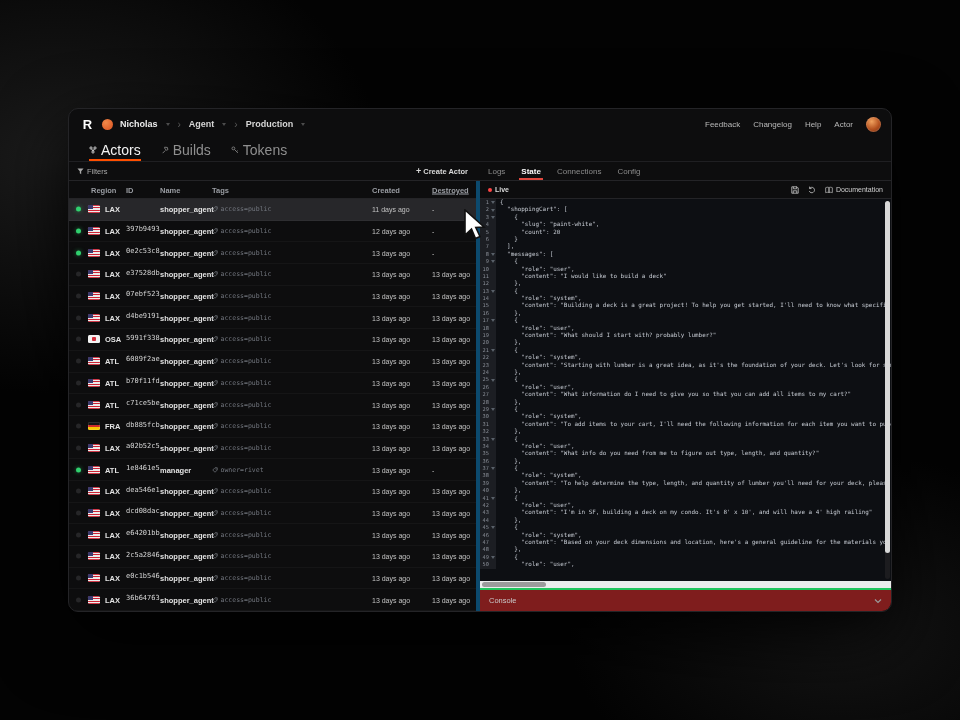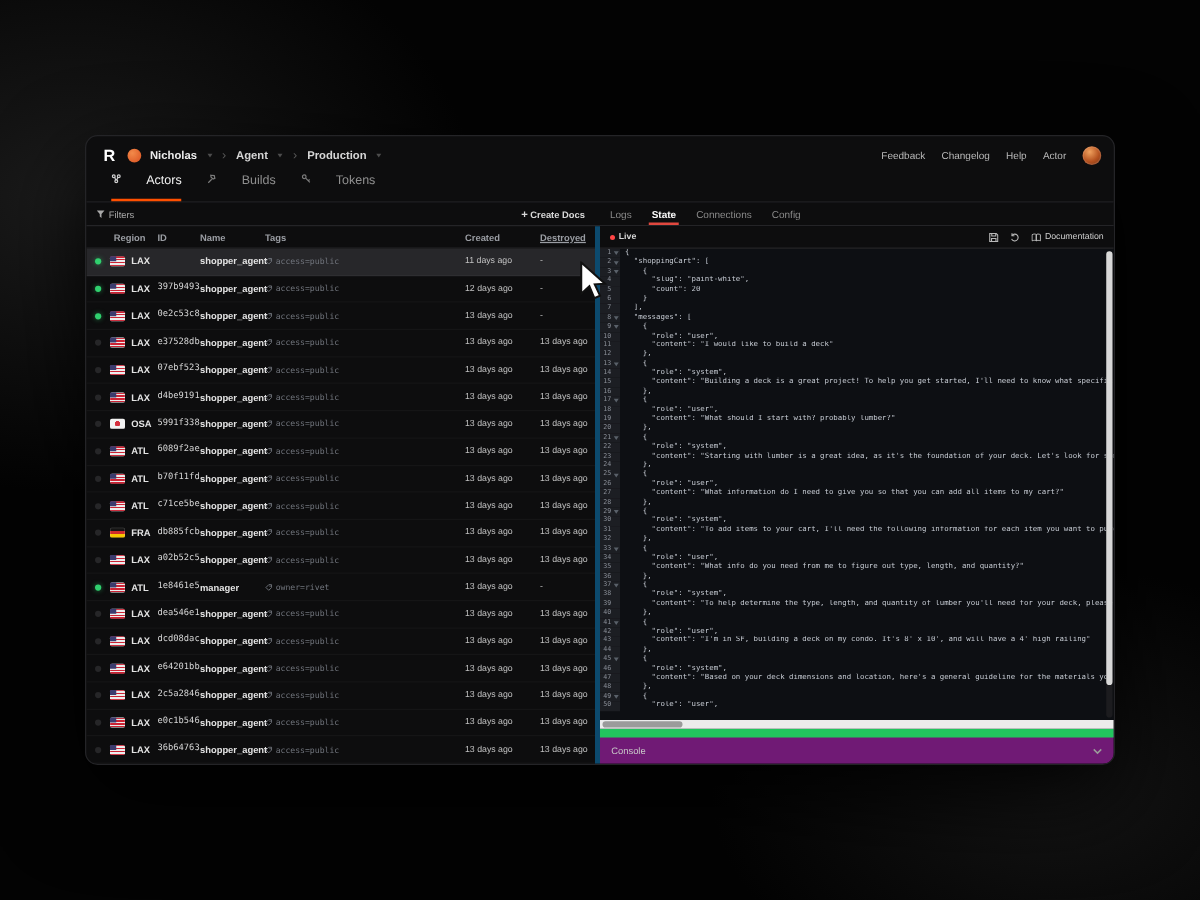--- a/index.html
+++ b/index.html
@@ -27,21 +27,21 @@
     border-top:3.5px solid #4c4c4c;margin-left:1px;}
   .hdr-right{margin-left:auto;display:flex;align-items:center;gap:13px;}
   .nav-link{font-size:8px;color:#b9b9b9;}
   .user-avatar{width:15px;height:15px;border-radius:50%;
     background:radial-gradient(circle at 38% 30%, #f0a15e 0%, #b4511f 55%, #6e2f13 100%);
     box-shadow:inset 0 0 0 1px rgba(255,255,255,.12);}
 
   
   .ptabs{height:22px;display:flex;align-items:stretch;padding-left:20px;gap:20px;
     border-bottom:1px solid #1f1f22;flex:0 0 auto;}
-  .ptab{display:flex;align-items:flex-start;gap:20px;font-size:10px;color:#8f8f8f;position:relative;}
+  .ptab{display:flex;align-items:center;gap:4px;font-size:14px;color:#8f8f8f;position:relative;}
   .ptab svg{opacity:.85}
   .ptab.active{color:#f2f2f2;}
   .ptab.active::after{content:"";position:absolute;left:0;right:0;bottom:0;height:2px;background:var(--accent);}
 
   
   .tbar{height:18px;display:flex;align-items:stretch;border-bottom:1px solid #242427;flex:0 0 auto;}
   .tbar-left{width:407px;display:flex;align-items:center;justify-content:space-between;
     padding:0 8px;box-sizing:border-box;flex:0 0 auto;}
   .filters{display:flex;align-items:center;gap:3px;font-size:7.5px;color:#a9a9a9;}
   .create-actor{display:flex;align-items:center;gap:2px;font-size:7.5px;color:#d8d8d8;font-weight:600;}
@@ -99,21 +99,21 @@
   .g .n{font-size:5.3px;color:#8a8f98;font-style:normal;}
   .g .cv{width:0;height:0;border-left:2px solid transparent;border-right:2px solid transparent;
     border-top:3px solid #596069;}
   .g .cv.none{border:none;width:4px;}
   .t{white-space:pre;font-size:5.9px;color:#c6cbd3;padding-left:4px;overflow:hidden;}
   .vscroll{position:absolute;right:1px;top:2px;bottom:2px;width:5px;border-radius:3px;background:#1c1c1f;}
   .vthumb{position:absolute;left:0;right:0;top:0;height:93%;background:#d8d8d8;border-radius:3px;}
   .hscroll{height:7px;flex:0 0 auto;background:#ececec;position:relative;}
   .hthumb{position:absolute;left:2px;top:1px;height:5px;width:64px;background:#9b9b9b;border-radius:3px;}
   .console{height:21px;flex:0 0 auto;display:flex;align-items:center;padding:0 9px;
-    border-top:7px solid #22c55e;background:#701a75;}
+    border-top:2px solid #22c55e;background:#7f1d1d;}
   .console-label{font-size:7.5px;color:#c9c9c9;}
   .console-chevron{margin-left:auto;}
 
   .cursor{position:absolute;left:462px;top:209px;z-index:50;pointer-events:none;}
   svg{display:block}
 </style>
 </head>
 <body>
 
 <div class="window" style="--accent:#ff4f00;--stateAccent:#e0483f;--green:#30d06e;--liveRed:#ff4545;--destroy:#e5484d;">
@@ -170,21 +170,21 @@
   <div class="tbar">
     <div class="tbar-left">
       <div class="filters">
         <svg width="7" height="7" viewBox="0 0 8 8">
             <path d="M0.5 0.5 H7.5 L4.8 3.6 V7.2 L3.2 6 V3.6 Z" fill="currentColor"></path>
           </svg>
         <span>Filters</span>
       </div>
       <div class="create-actor">
         <span class="plus">+</span>
-        <span>Create Docs</span>
+        <span>Create Actor</span>
       </div>
     </div>
     <div class="dtabs">
       <div class="dtab">Logs</div>
       <div class="dtab active">State</div>
       <div class="dtab">Connections</div>
       <div class="dtab">Config</div>
     </div>
     <div class="tbar-right">
       <span class="run-dot"></span>

